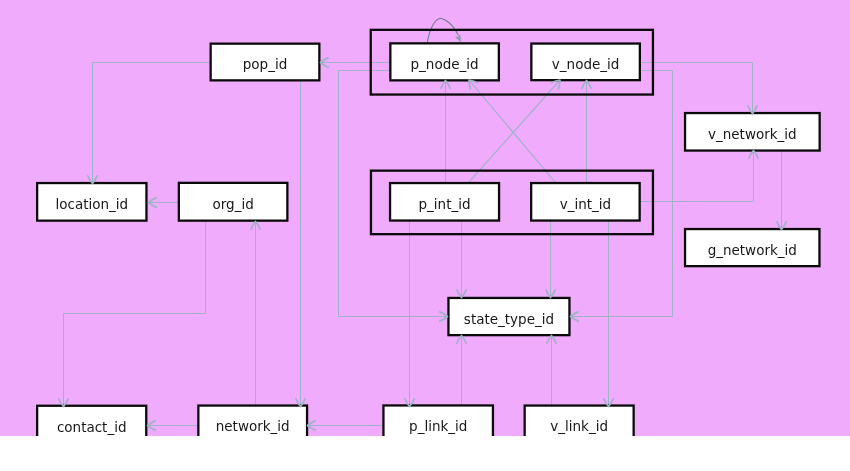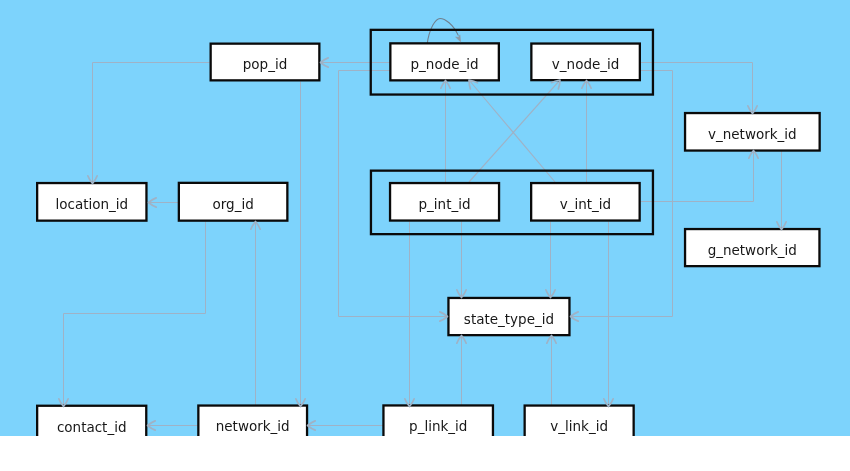--- a/index.html
+++ b/index.html
@@ -1,16 +1,16 @@
 <!DOCTYPE html>
 <html><head>
 <meta charset="utf-8">
 <style>
   html,body{margin:0;padding:0;background:#ffffff;}
-  #canvas{position:relative;width:850px;height:436px;background:#7dd3fc;overflow:hidden;}
+  #canvas{position:relative;width:850px;height:436px;background:#f0abfc;overflow:hidden;}
   svg{position:absolute;left:0;top:0;display:block;}
   .lbl{font-family:"DejaVu Sans",sans-serif;font-size:13.5px;fill:#171717;text-anchor:middle;-webkit-font-smoothing:antialiased;}
 </style>
 </head>
 <body>
 
 <div id="canvas">
   <svg width="850" height="471" id="svg-root">
     <g id="connectors">
         <path d="M 209.5 62.5 L 92.5 62.5 L 92.5 183.5" fill="none" stroke="#9fb2c6" stroke-width="1"></path>

